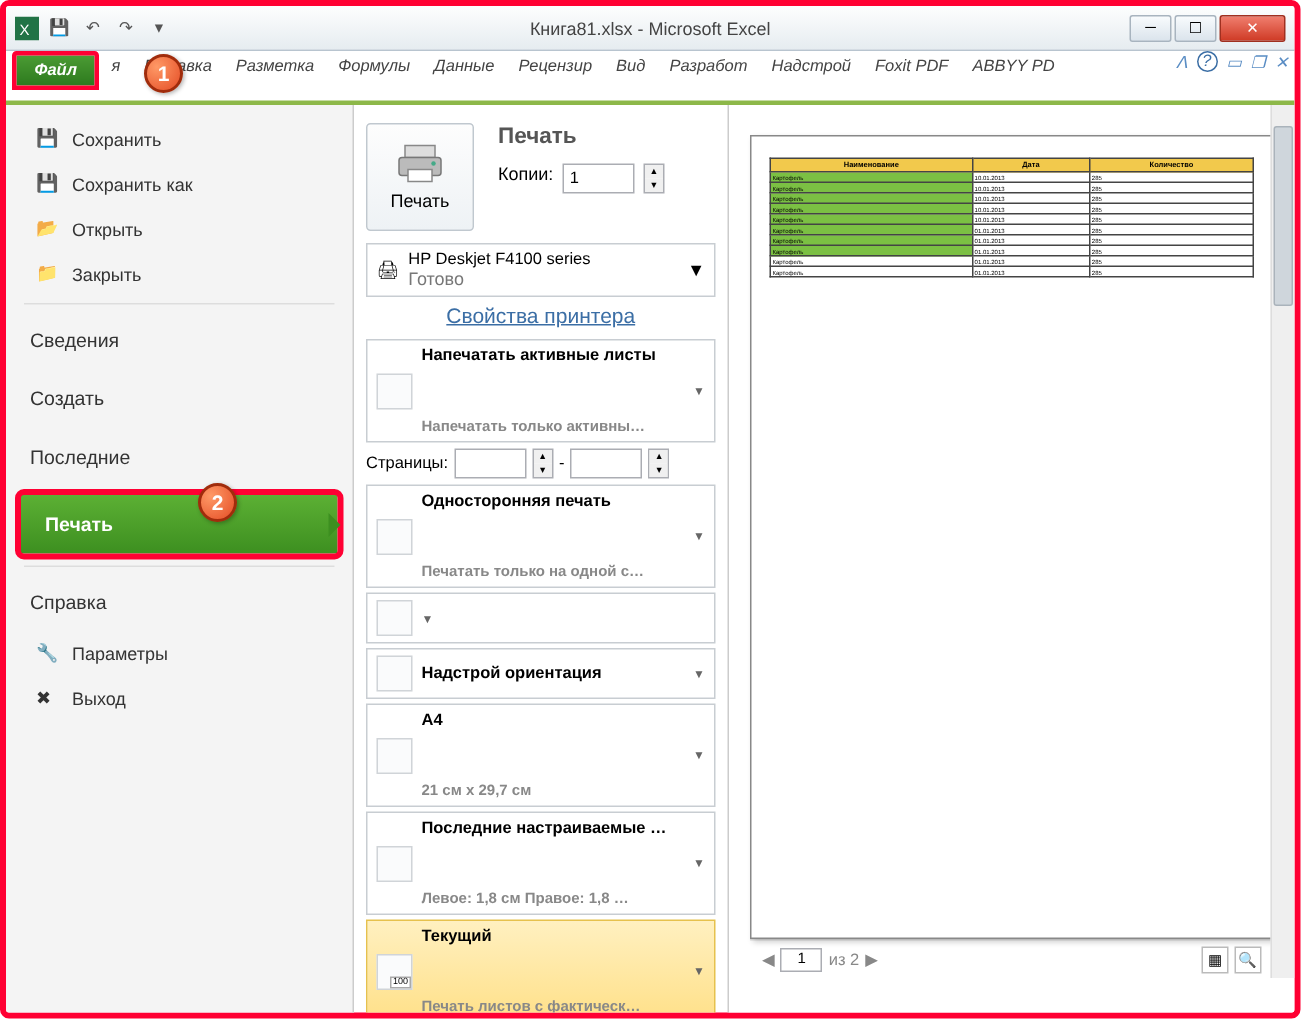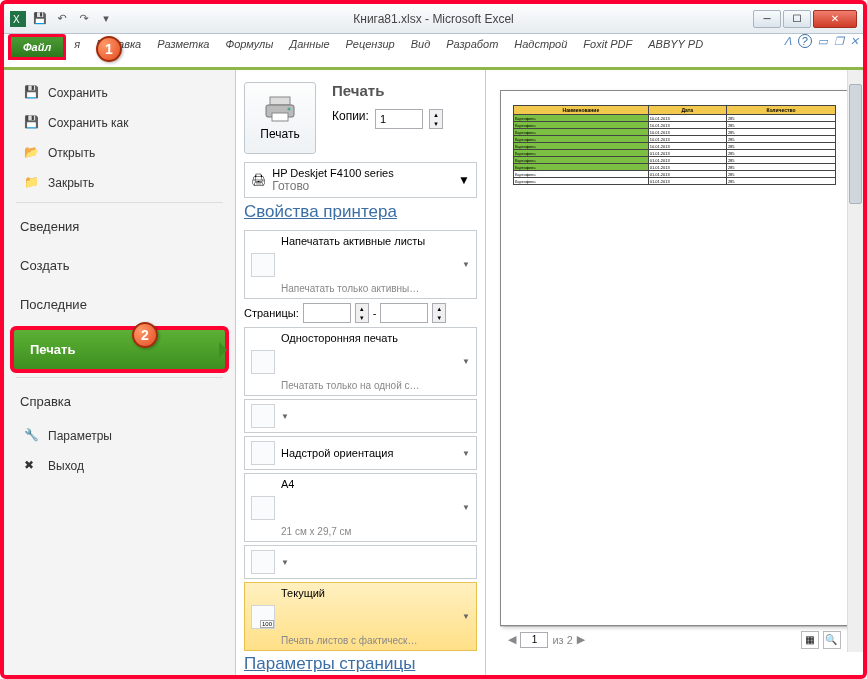--- a/index.html
+++ b/index.html
@@ -32,25 +32,25 @@
 .print-btn { width: 72px; height: 72px; border: 1px solid #c0c8cf; border-radius: 3px; background: linear-gradient(#fdfdfd,#eef2f5); display: flex; flex-direction: column; align-items: center; justify-content: center; gap: 4px; cursor: pointer; }
 .print-btn svg { width: 32px; height: 28px; }
 .print-side h2 { font-size: 15px; font-weight: bold; color: #555; margin-bottom: 10px; }
 .copies-row { display: flex; gap: 6px; }
 .copies-row input { width: 48px; height: 20px; border: 1px solid #abadb3; padding: 0 4px; font-size: 11px; }
 .spinner { display: inline-flex; flex-direction: column; border: 1px solid #abadb3; }
 .spinner span { width: 12px; height: 9px; font-size: 7px; text-align: center; background: #f0f0f0; cursor: pointer; line-height: 9px; }
 .printer-row { border: 1px solid #c8cdd2; padding: 4px 6px; display: flex; align-items: center; gap: 6px; margin-bottom: 4px; cursor: pointer; }
 .printer-row .status { font-size: 12px; color: #777; }
 .printer-row .name { font-size: 11px; overflow: hidden; text-overflow: ellipsis; white-space: nowrap; }
-.link { color: #3b6ea5; font-size: 17px; text-align: left; display: block; text-decoration: underline; cursor: pointer; margin-bottom: 8px; }
+.link { color: #3b6ea5; font-size: 14px; text-align: center; display: block; text-decoration: underline; cursor: pointer; margin-bottom: 8px; }
 .section-h { font-size: 14px; font-weight: bold; color: #555; margin: 6px 0; }
 .opt { border: 1px solid #c8cdd2; padding: 4px 6px; display: flex; align-items: center; gap: 6px; margin-bottom: 3px; cursor: pointer; min-height: 34px; }
 .opt .ic { width: 24px; height: 24px; border: 1px solid #d0d4d8; background: #fafbfc; flex-shrink: 0; }
-.opt .txt { flex: 1; overflow: hidden; }
+.opt .txt { flex: 1; overflow: hidden; font-weight: bold; }
 .opt .txt .t1 { font-size: 11px; white-space: nowrap; overflow: hidden; text-overflow: ellipsis; }
 .opt .txt .t2 { font-size: 10px; color: #888; white-space: nowrap; overflow: hidden; text-overflow: ellipsis; margin-top: 36px; }
 .opt .dd { font-size: 8px; color: #666; }
 .opt.hl { background: linear-gradient(#fff0c0,#ffe088); border-color: #e6c14d; }
 .pages-row { display: flex; align-items: center; gap: 4px; margin: 4px 0; font-size: 11px; }
 .pages-row input { width: 48px; height: 20px; border: 1px solid #abadb3; }
 .preview { flex: 1; background: #fff; position: relative; padding: 20px 14px 30px 14px; display: flex; flex-direction: column; }
 .preview-page { flex: 1; background: #fff; border: 1px solid #888; box-shadow: 2px 2px 4px rgba(0,0,0,.2); padding: 14px 12px; position: relative; }
 .mini-table { width: 100%; border-collapse: collapse; }
 .mini-table th { background: #f2c94c; font-size: 5px; padding: 1px; border: 1px solid #444; height: 7px; }
@@ -239,20 +239,24 @@
     <div class="opt">
       <div class="ic"></div>
       <div class="txt">
           <div class="t1">A4</div>
           <div class="t2">21 см x 29,7 см</div>
         </div>
       <span class="dd">▼</span>
     </div>
     <div class="opt">
       <div class="ic"></div>
+      <div class="txt">
+          <div class="t1">Последние настраиваемые …</div>
+          <div class="t2">Левое: 1,8 см    Правое: 1,8 …</div>
+        </div>
       <span class="dd">▼</span>
     </div>
     <div class="opt hl">
       <div class="ic" style="position:relative">
           <span style="position:absolute;bottom:0;right:0;font-size:6px;background:#fff;border:1px solid #aaa;padding:0 1px">100</span>
         </div>
       <div class="txt">
           <div class="t1">Текущий</div>
           <div class="t2">Печать листов с фактическ…</div>
         </div>

